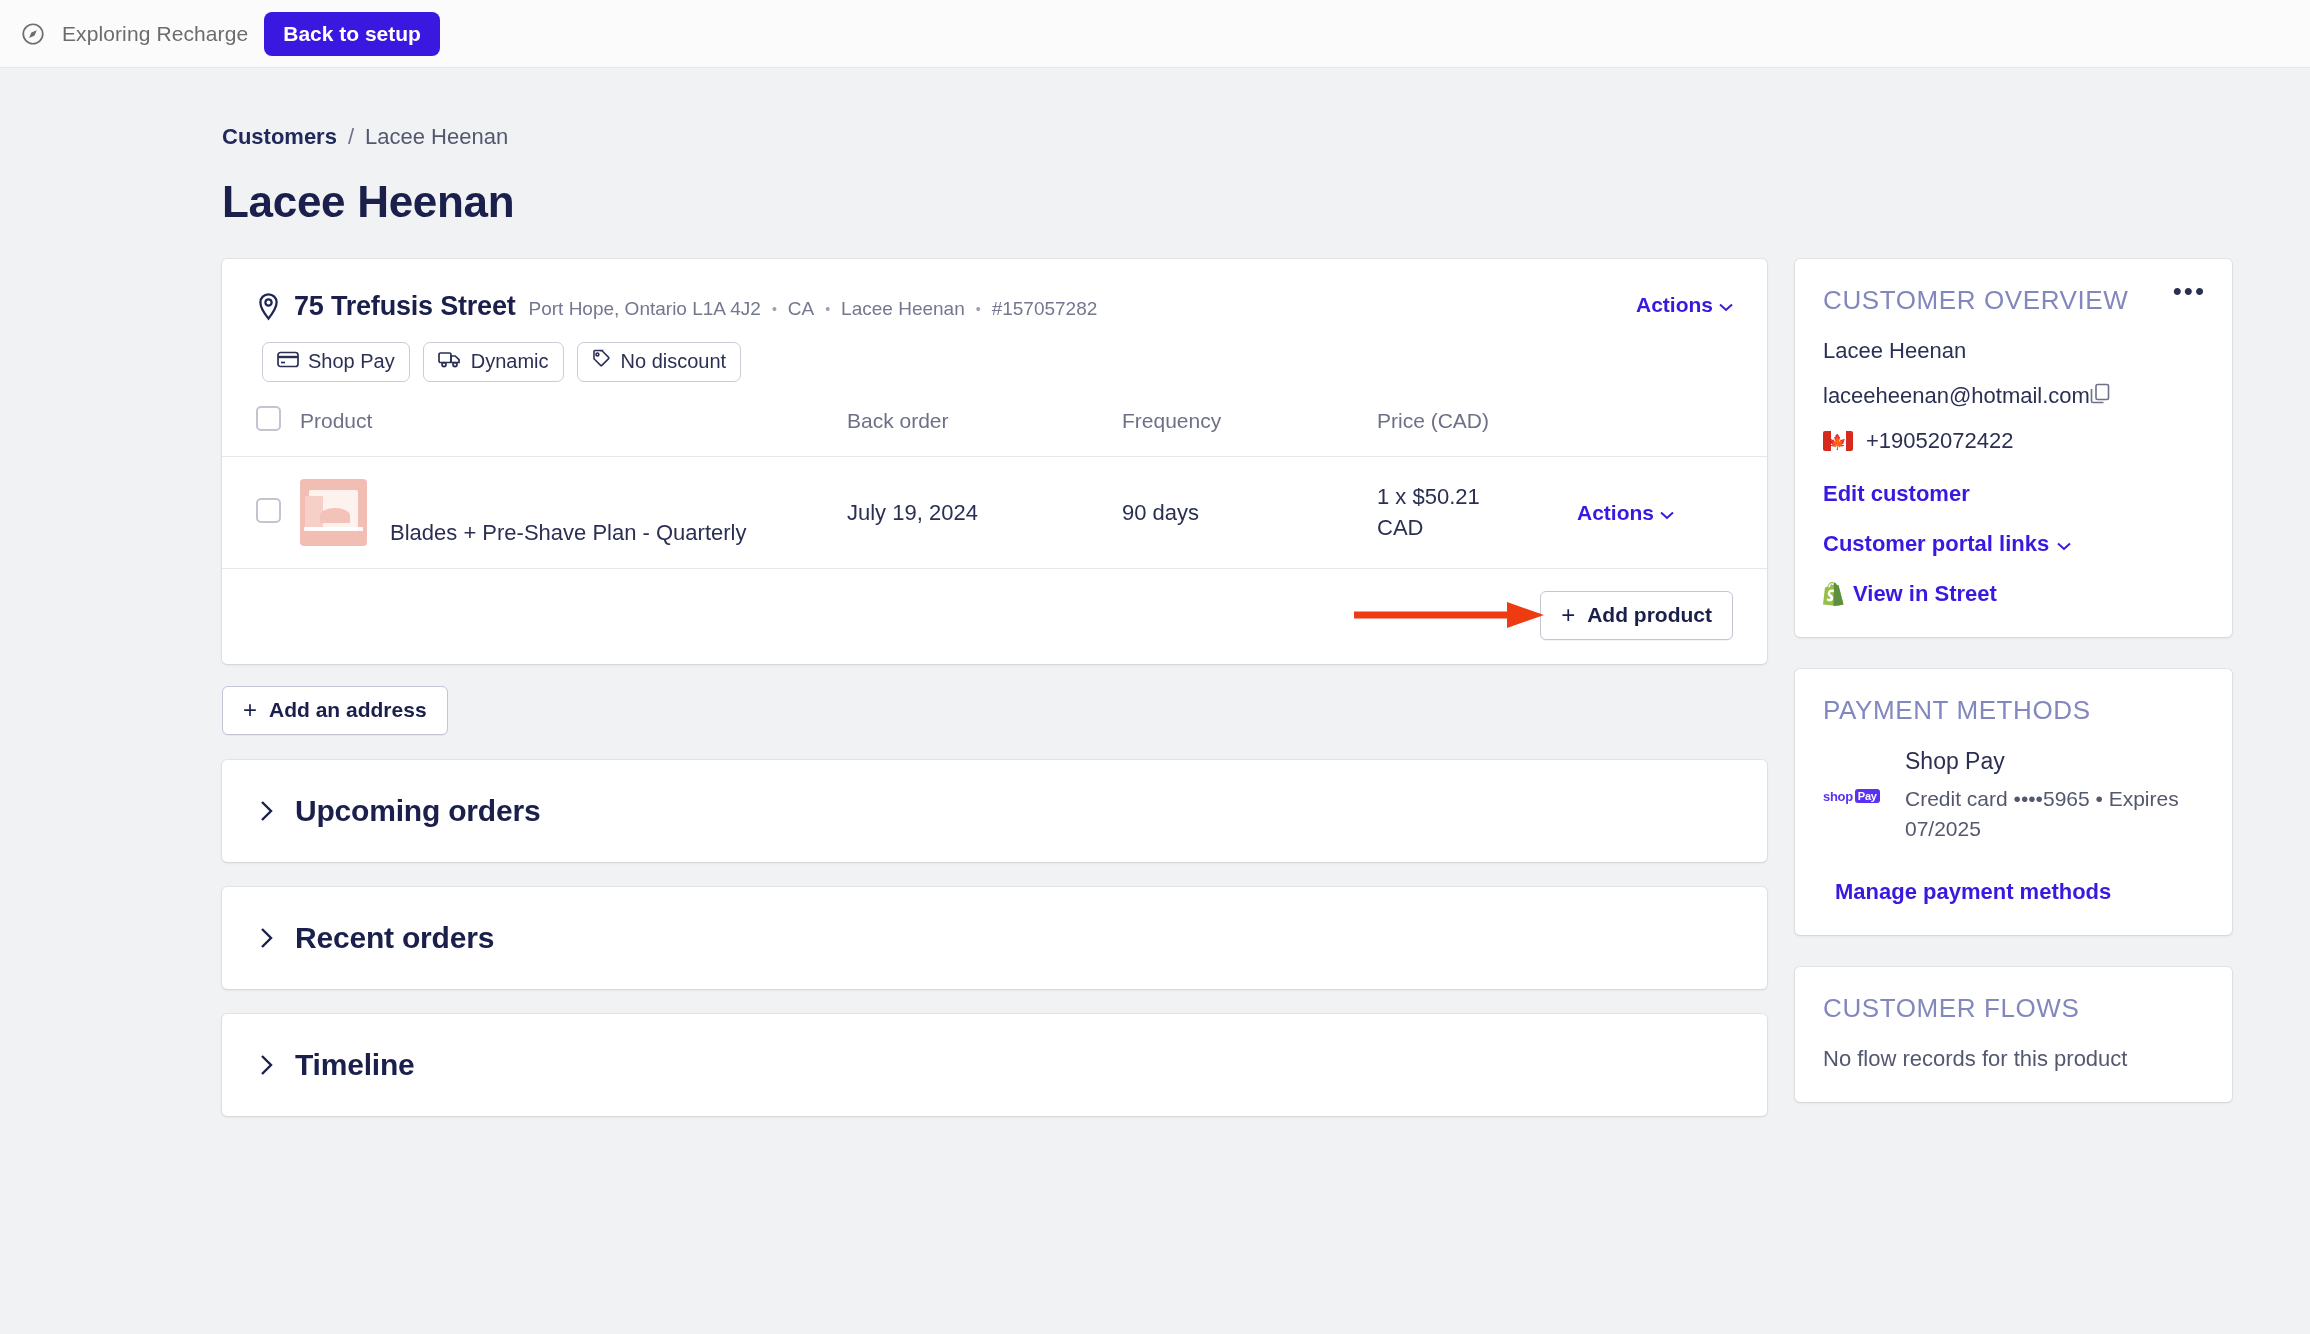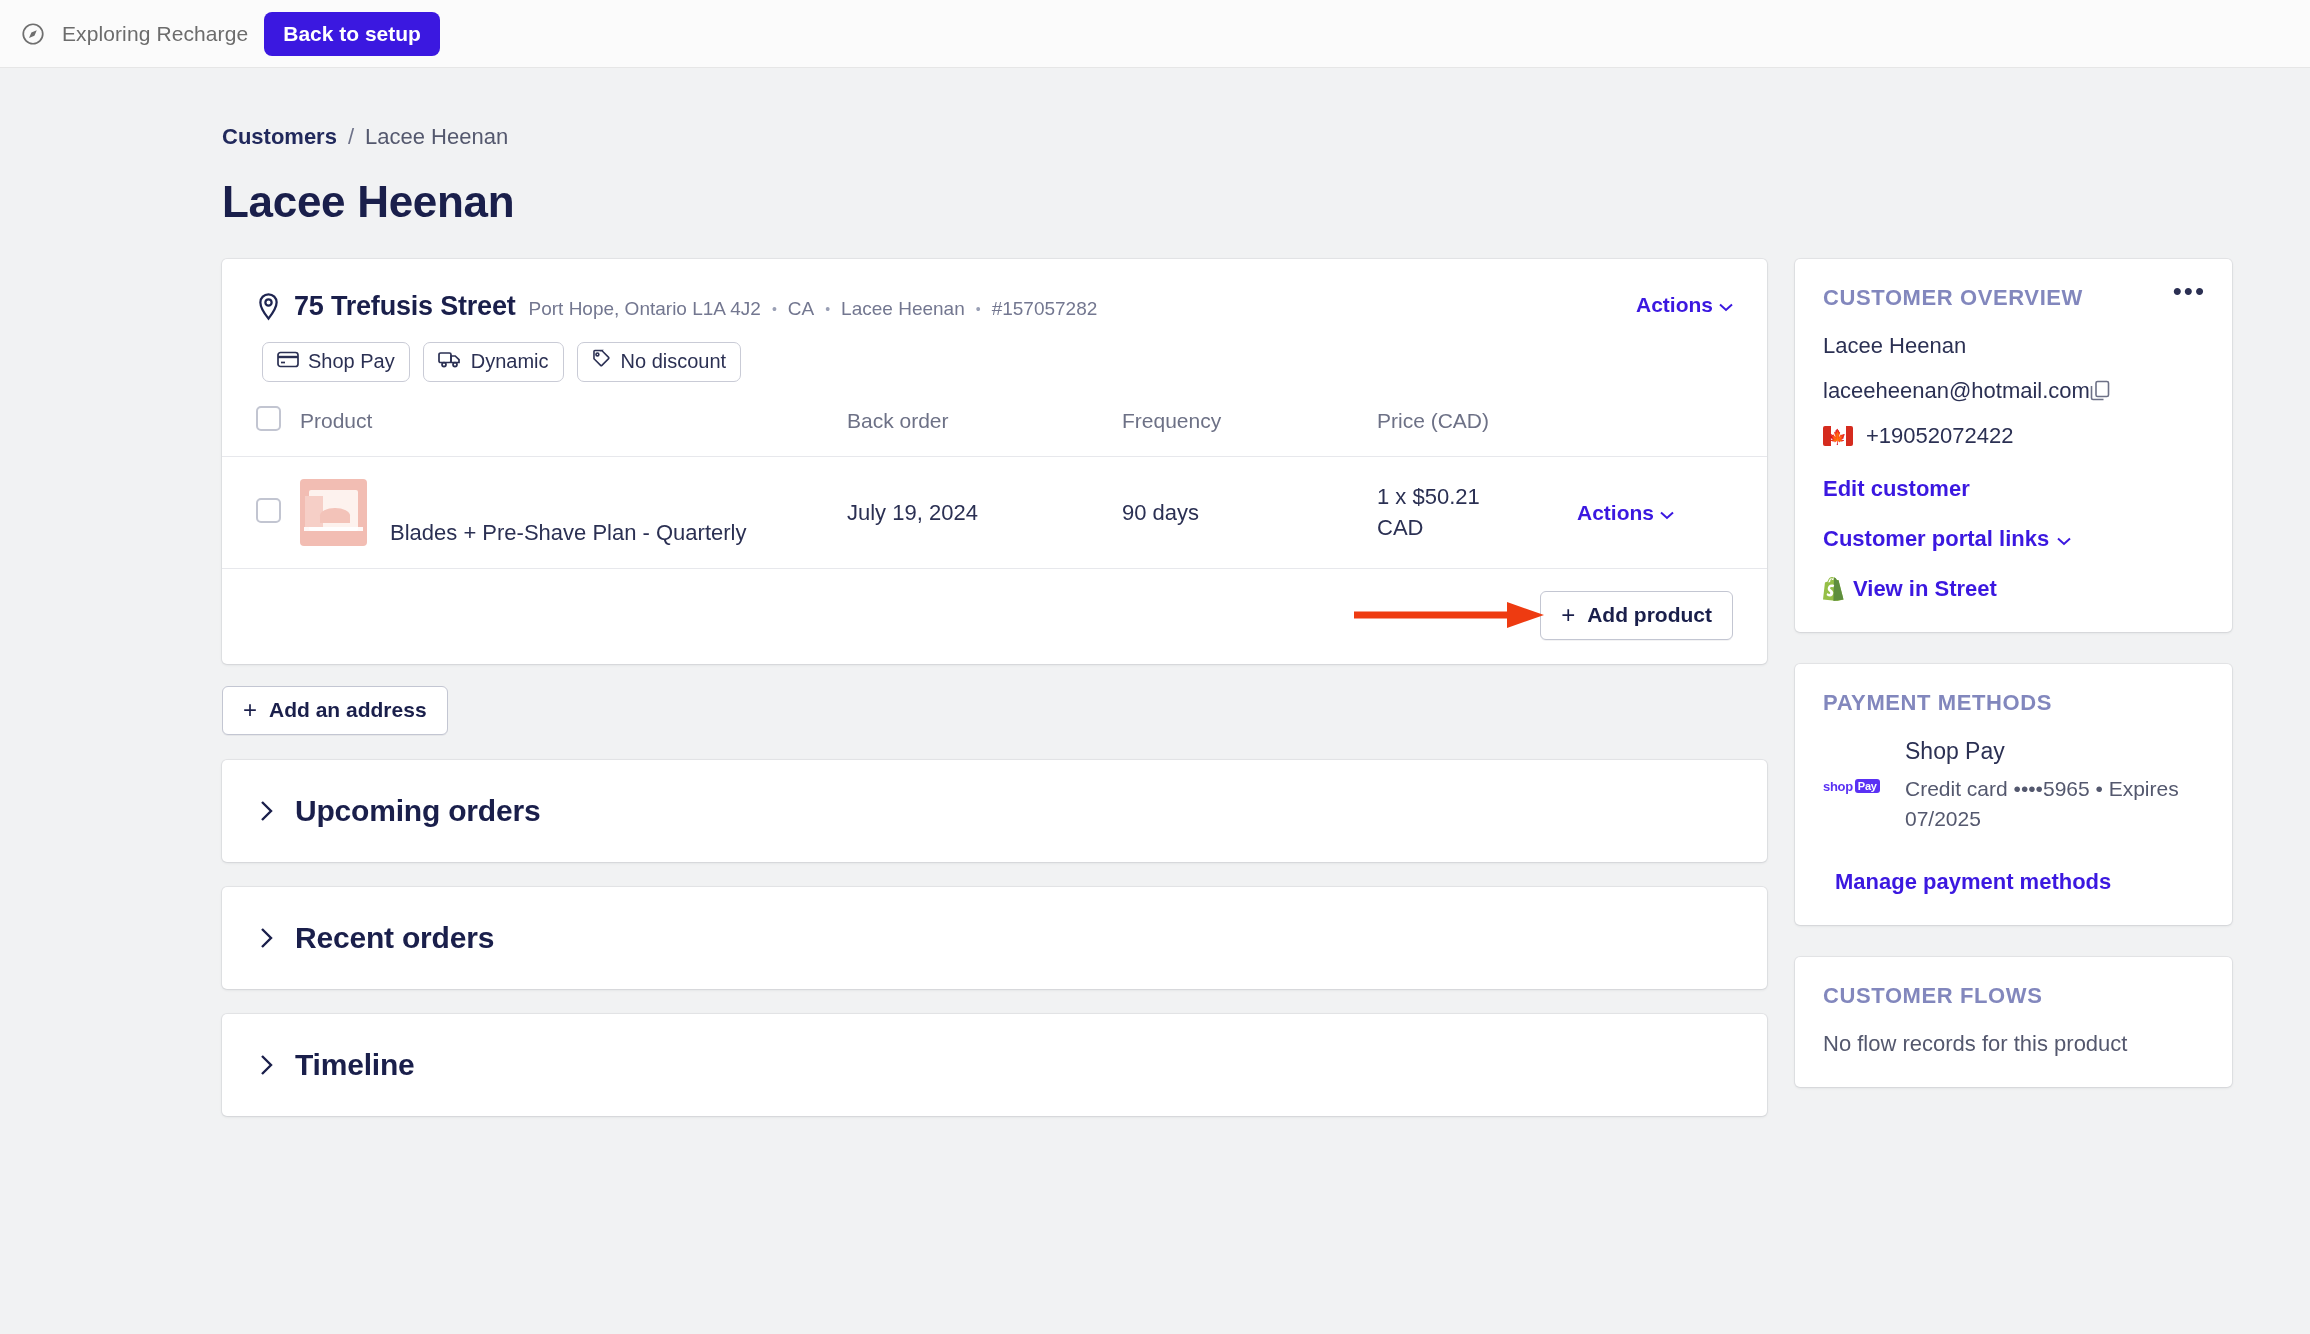--- a/index.html
+++ b/index.html
@@ -170,26 +170,26 @@
 
   
   .side-card {
     background: #fff; border-radius: 5px;
     box-shadow: 0 0 0 1px rgba(22,29,37,.05), 0 1px 3px rgba(22,29,37,.10);
     padding: 26px 28px 30px;
     position: relative;
   }
   .side-card + .side-card { margin-top: 32px; }
   .side-title {
-    font-size: 22px; font-weight: 700; color: #8287bd;
+    font-size: 26px; font-weight: 400; color: #8287bd;
     letter-spacing: .6px; margin-bottom: 22px;
   }
   .dots-btn { position: absolute; right: 26px; top: 26px; color: #2b3053; letter-spacing: 2px; font-size: 26px; line-height: .5; cursor: pointer; }
   .side-name { font-size: 22px; color: #2b3053; margin-bottom: 19px; }
-  .side-email-row { display: flex; align-items: center; gap: 0; margin-bottom: 19px; }
+  .side-email-row { display: flex; align-items: flex-start; gap: 0; margin-bottom: 19px; }
   .side-email { font-size: 22px; color: #2b3053; }
   .copy-icon { color: #6d7186; display: flex; cursor: pointer; }
   .side-phone-row { display: flex; align-items: center; gap: 13px; margin-bottom: 27px; }
   .flag { width: 30px; height: 20px; border-radius: 2px; position: relative; overflow: hidden; background: #fff; flex: none; }
   .flag .l, .flag .r { position: absolute; top: 0; bottom: 0; width: 25%; background: #d52b1e; }
   .flag .l { left: 0; } .flag .r { right: 0; }
   .flag .leaf { position: absolute; left: 50%; top: 50%; transform: translate(-50%,-50%); color: #d52b1e; font-size: 15px; line-height: 1; }
   .side-phone { font-size: 22px; color: #2b3053; }
   .side-link { font-size: 22px; font-weight: 700; color: #3b18e0; display: flex; align-items: center; gap: 8px; cursor: pointer; margin-bottom: 24px; }
   .side-link:last-child { margin-bottom: 0; }

